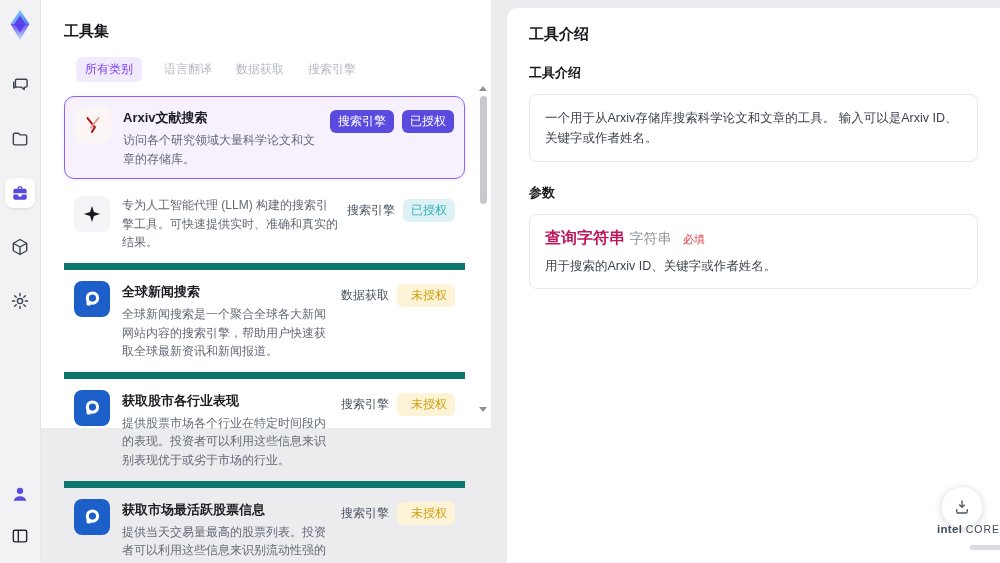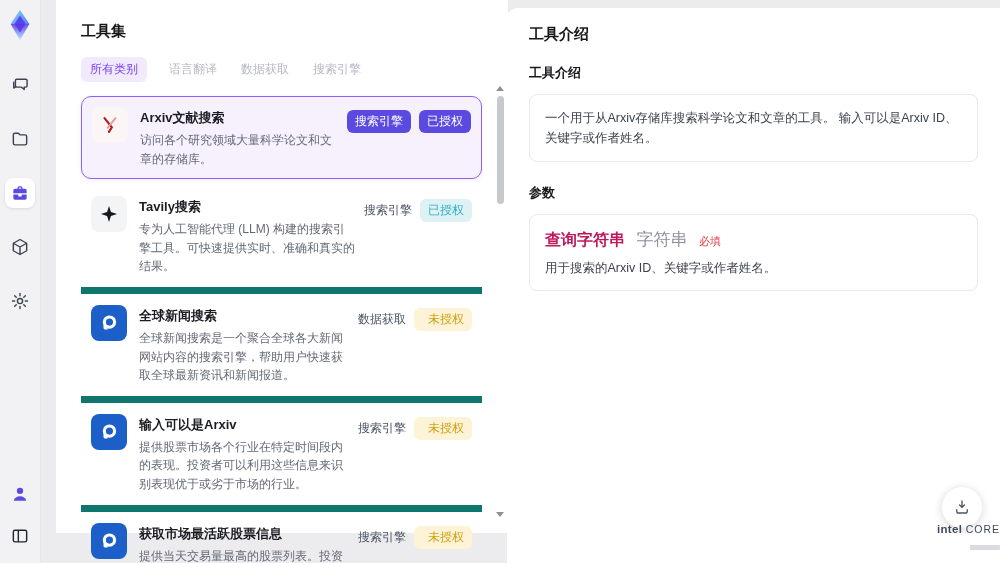--- a/index.html
+++ b/index.html
@@ -15,25 +15,25 @@
     display:flex; flex-direction:column; align-items:center; z-index:5;
   }
   .rail-logo { margin-top:8px; width:30px; height:34px; cursor:pointer; }
   .rail-nav { margin-top:28px; display:flex; flex-direction:column; gap:24px; align-items:center; }
   .rail-btn { width:30px; height:30px; display:flex; align-items:center; justify-content:center; border-radius:8px; cursor:pointer; }
   .rail-btn svg { width:20px; height:20px; }
   .rail-btn.active { background:#ffffff; box-shadow:0 1px 3px rgba(0,0,0,.10); }
   .rail-bottom { margin-top:auto; margin-bottom:12px; display:flex; flex-direction:column; gap:12px; align-items:center; }
   
   .list-panel {
-    position:absolute; left:56px; top:0; width:452px; height:533px;
+    position:absolute; left:39px; top:0; width:452px; height:428px;
     background:#ffffff; padding:14px 26px 0 25px;
   }
   .page-title { font-size:15px; font-weight:bold; margin:8px 0 16px; }
-  .tabs { display:flex; gap:20px; align-items:center; margin-bottom:14px; }
+  .tabs { display:flex; gap:20px; align-items:center; margin-bottom:14px;margin-left:12px; }
   .tab { font-size:12px; color:#b5bac2; padding:4px 2px; cursor:pointer; white-space:nowrap; }
   .tab.active { background:#f1eafd; color:#7a3ff0; padding:4px 9px; border-radius:6px; }
   .tool-list { }
   .tool-item { display:flex; padding:11px 10px 11px 10px; cursor:pointer; position:relative; }
   .tool-item.sep { border-top:7px solid #0f766e; }
   .tool-item.selected {
     border:1.5px solid #8a63f2; border-radius:10px; background:#f7f1fe;
     box-shadow:0 1px 4px rgba(122,63,240,.10); margin-bottom:6px; padding:10px;
   }
   .tool-icon { width:36px; height:36px; border-radius:8px; flex:none; display:flex; align-items:center; justify-content:center; }
@@ -62,21 +62,21 @@
     background:#ffffff; border-radius:10px 0 0 0; padding:17px 22px;
   }
   .detail-title { font-size:15px; font-weight:bold; margin-bottom:20px; }
   .section-head { font-size:13px; font-weight:bold; margin-bottom:12px; }
   .info-box {
     border:1px solid #e8e9ec; border-radius:8px; background:#fff;
     padding:13px 15px; font-size:12.5px; color:#3c434d; line-height:1.6; margin-bottom:22px;
   }
   .param-box { border:1px solid #e8e9ec; border-radius:8px; padding:13px 15px; }
   .param-name { font-size:16px; font-weight:bold; color:#be185d; }
-  .param-type { font-size:17px; color:#8a909a; margin-left:7px; }
+  .param-type { font-size:14px; color:#8a909a; }
   .param-req  { font-size:11px; color:#e23b43; margin-left:7px; }
   .param-desc { font-size:12.5px; color:#3c434d; margin-top:9px; }
   
   .download-fab {
     position:absolute; right:17px; bottom:35px; width:42px; height:42px; border-radius:50%;
     background:#ffffff; box-shadow:0 2px 8px rgba(0,0,0,.14); border:1px solid #f0f0f2;
     display:flex; align-items:center; justify-content:center; cursor:pointer;
   }
   .download-fab svg { width:18px; height:18px; }
   .chip-badge { position:absolute; right:0; bottom:9px; text-align:right; line-height:1.1; }
@@ -179,21 +179,20 @@
     </div>
   </div>
 
   <div class="tool-item">
     <div class="tool-icon bg-gray">
           <svg viewBox="0 0 24 24">
             <path d="M12 3.2l2.1 6.7 6.7 2.1-6.7 2.1-2.1 6.7-2.1-6.7L3.2 12l6.7-2.1z" fill="#16181d"></path>
           </svg>
         </div>
     <div class="tool-text">
-      <div class="tool-title">Tavily搜索</div>
       <div class="tool-desc">专为人工智能代理 (LLM) 构建的搜索引擎工具。可快速提供实时、准确和真实的结果。</div>
     </div>
     <div class="tool-badges">
       <span class="cat cat-plain">搜索引擎</span>
       <span class="badge auth pill-cyan">已授权</span>
     </div>
   </div>
 
   <div class="tool-item sep">
     <div class="tool-icon bg-blue">
@@ -213,21 +212,21 @@
   </div>
 
   <div class="tool-item sep">
     <div class="tool-icon bg-blue">
           <svg viewBox="0 0 24 24">
             <circle cx="12.5" cy="11" r="5.6" fill="none" stroke="#fff" stroke-width="3.4"></circle>
             <path d="M6 14.5h4.5V19H7.5A1.5 1.5 0 016 17.5z" fill="#fff"></path>
           </svg>
         </div>
     <div class="tool-text">
-      <div class="tool-title">输入可以是Arxiv</div>
+      <div class="tool-title">获取股市各行业表现</div>
       <div class="tool-desc">提供股票市场各个行业在特定时间段内的表现。投资者可以利用这些信息来识别表现优于或劣于市场的行业。</div>
     </div>
     <div class="tool-badges">
       <span class="cat cat-plain">搜索引擎</span>
       <span class="badge auth pill-amber">未授权</span>
     </div>
   </div>
 
   <div class="tool-item sep">
     <div class="tool-icon bg-blue">

